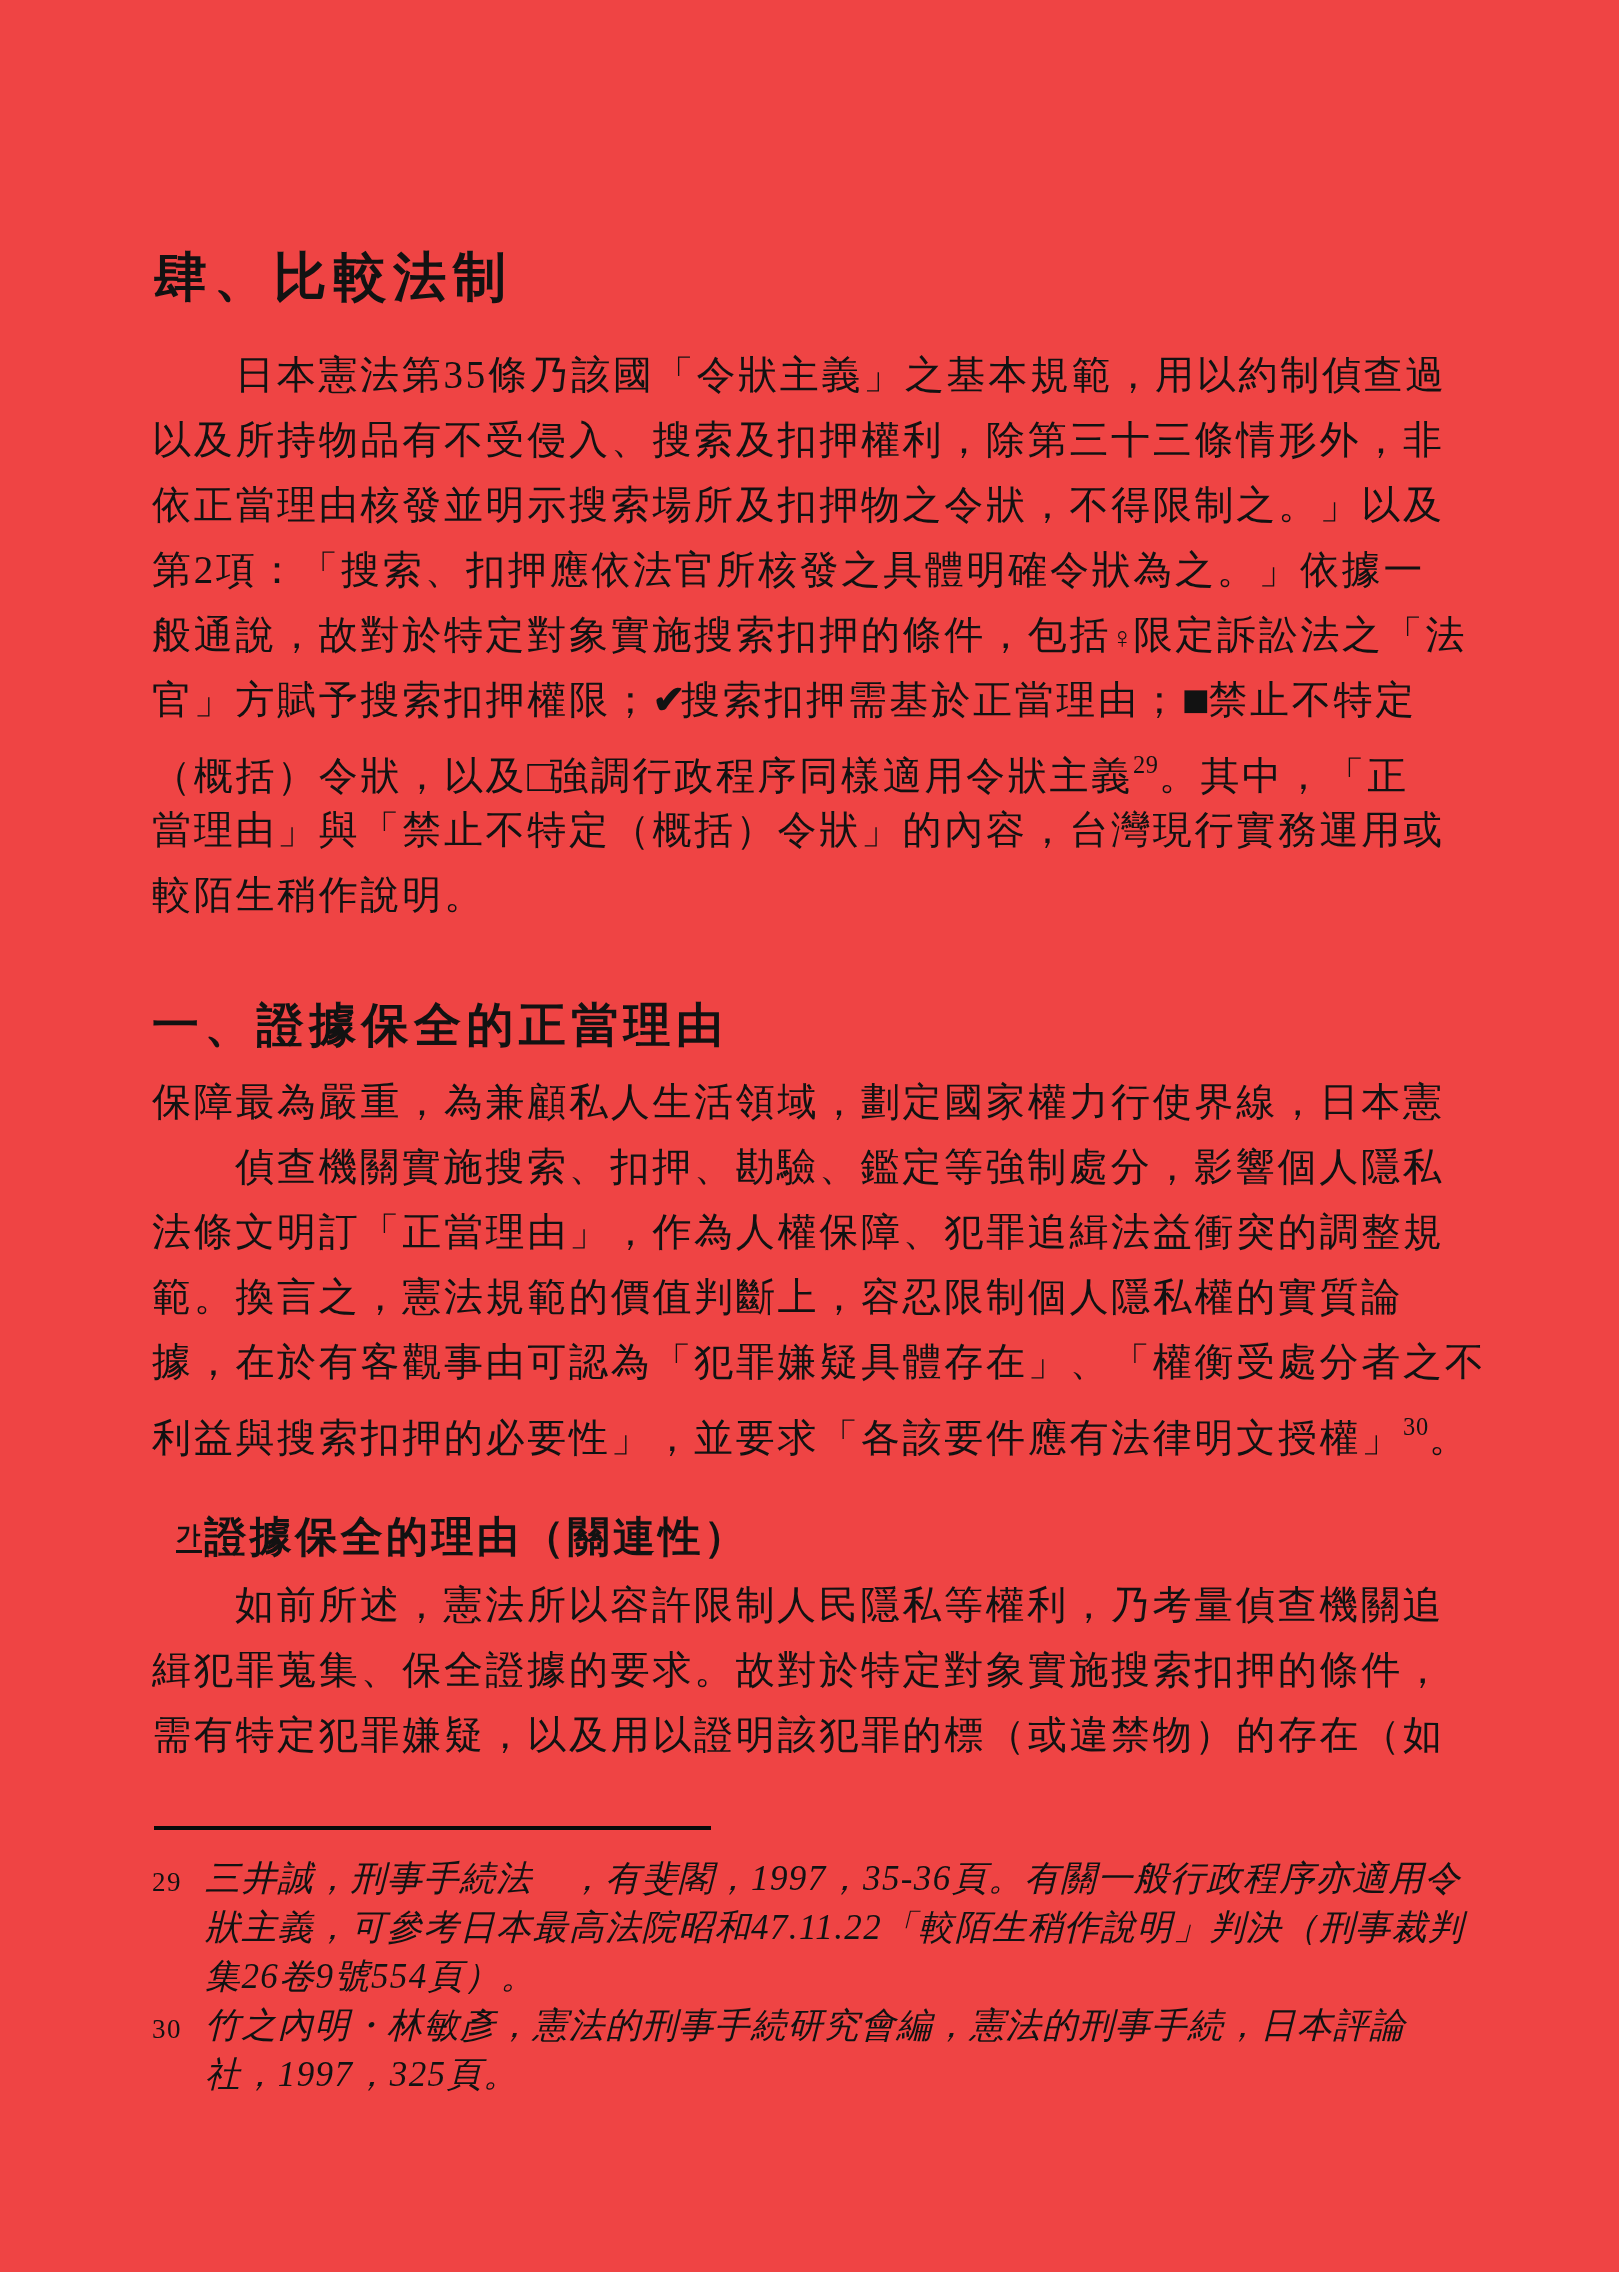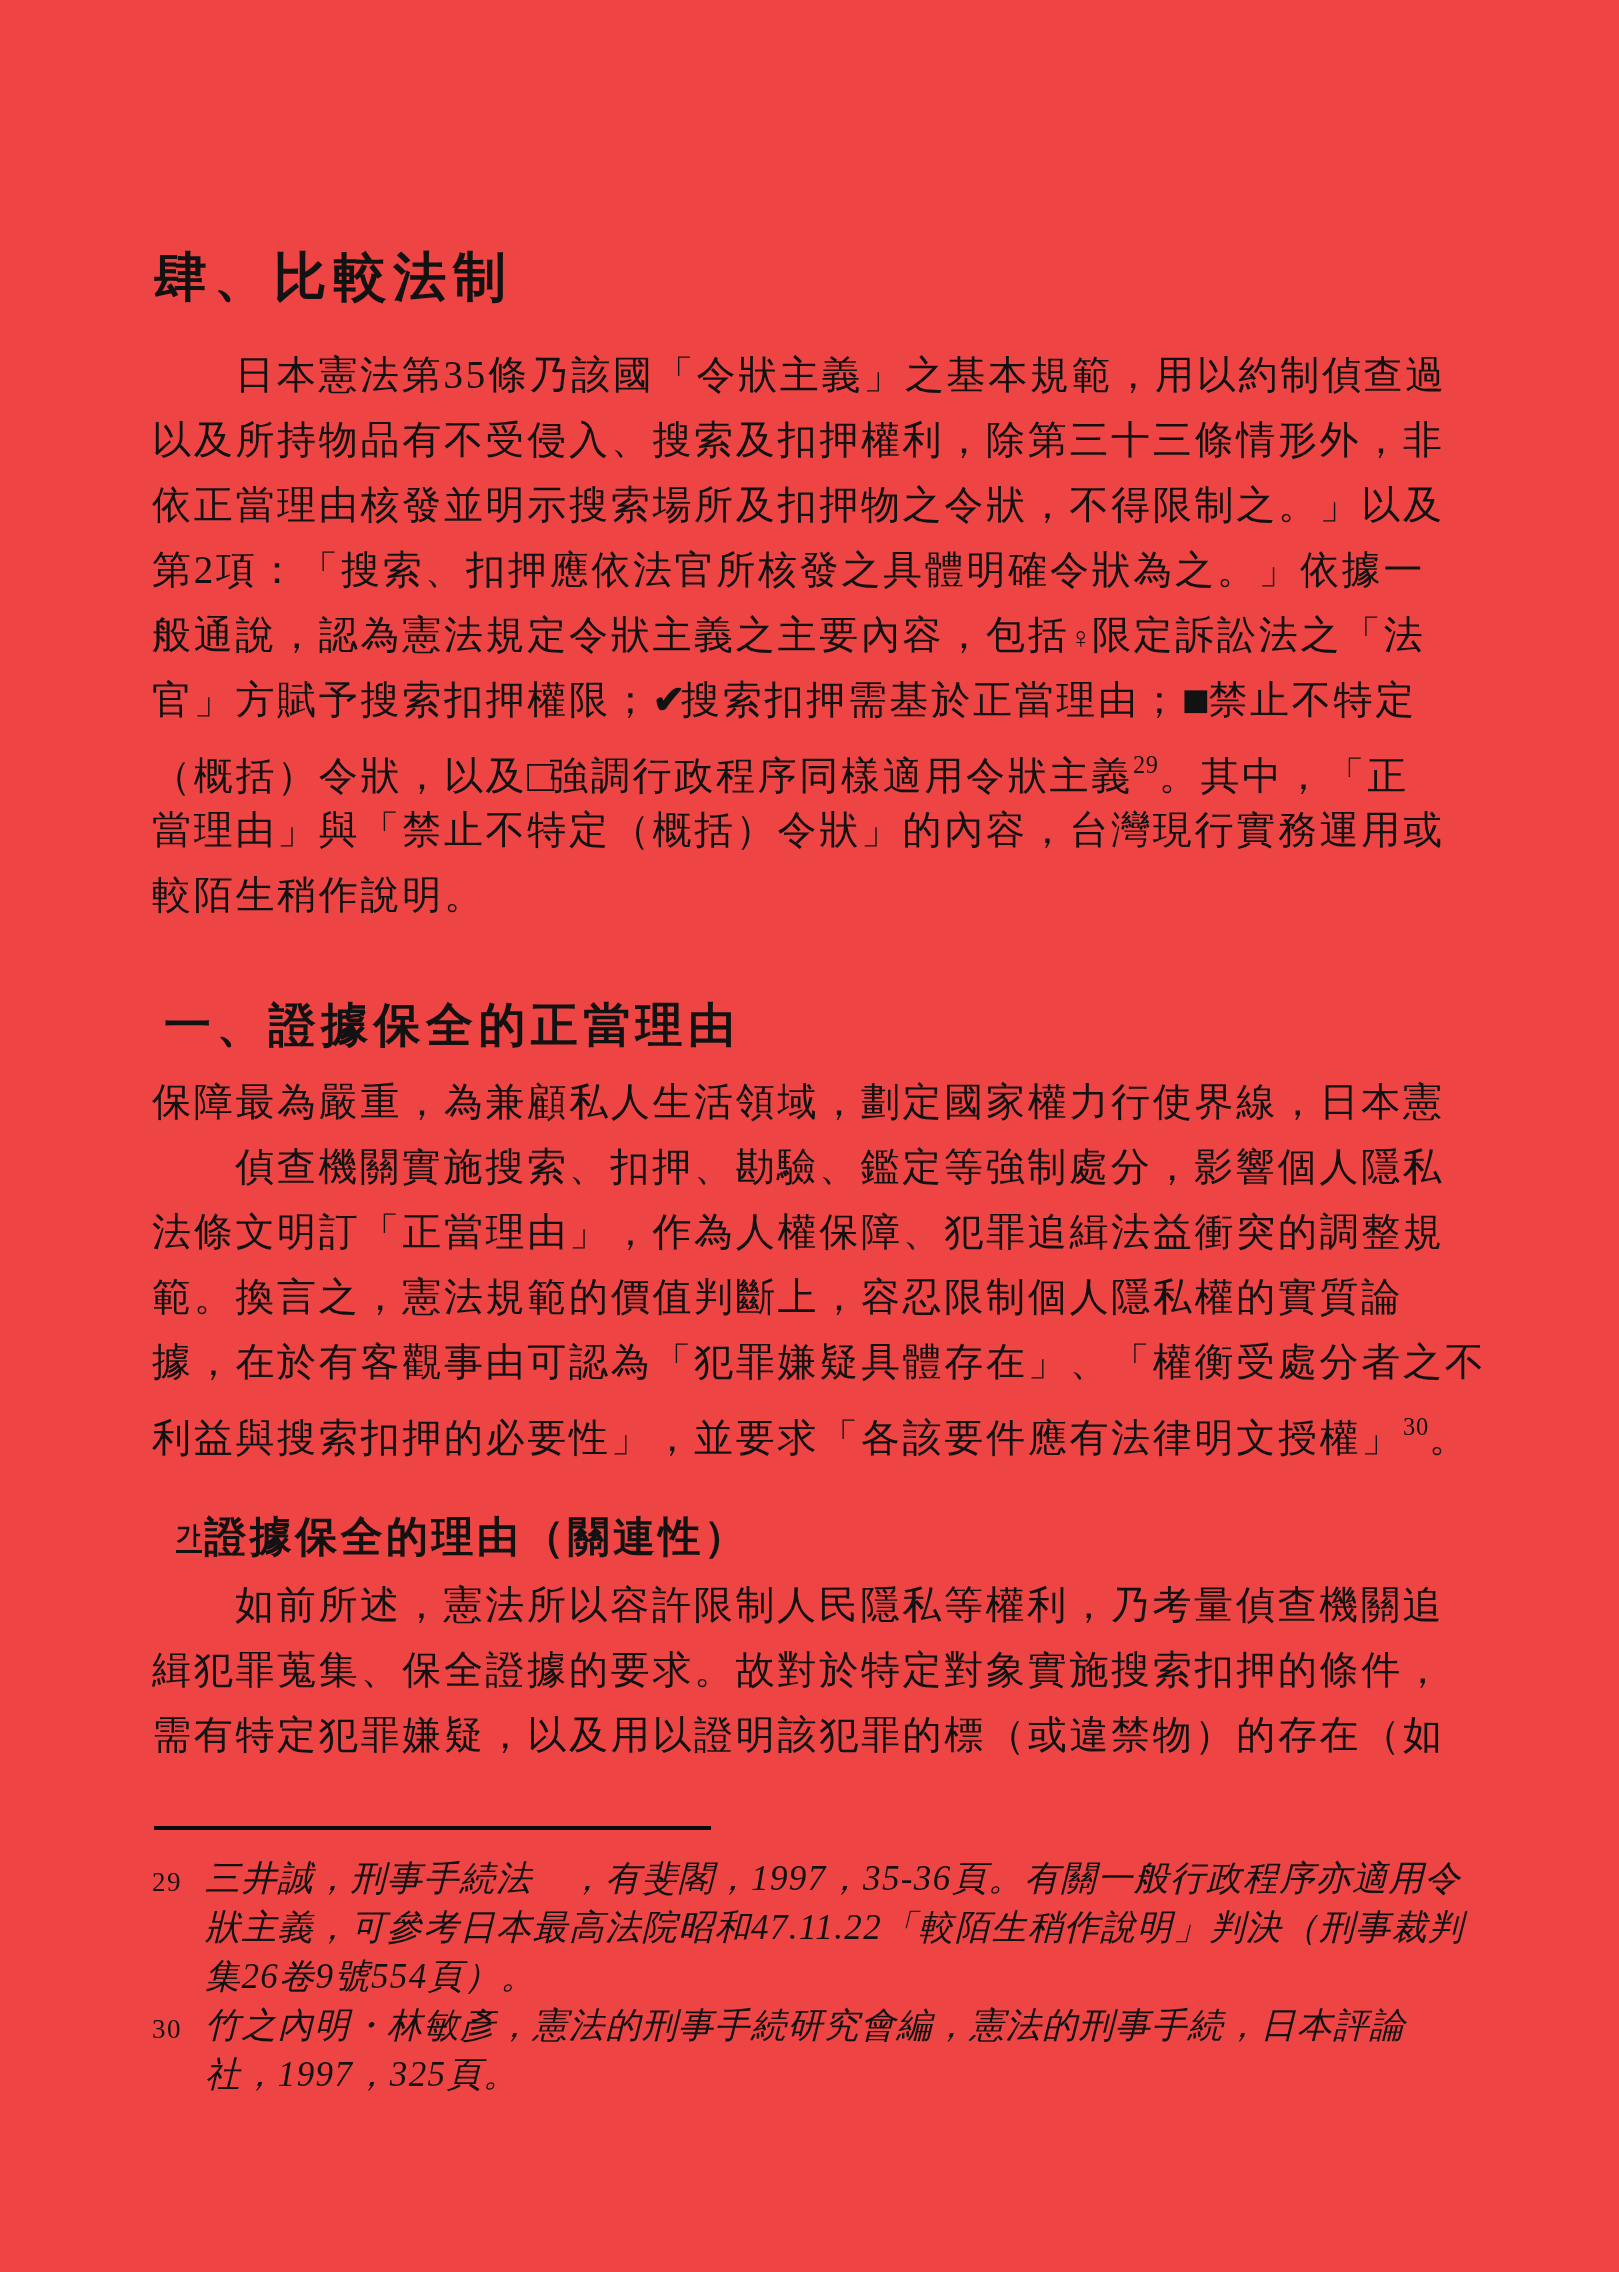--- a/index.html
+++ b/index.html
@@ -18,21 +18,21 @@
   }
   .block{position:absolute;left:152px;width:1344px;}
   #intro{top:342px;}
   .bline{
     height:65px;line-height:65px;
     font-size:39px;letter-spacing:2.7px;
     white-space:nowrap;
   }
   .ind{padding-left:83px;}
   .h2{
-    position:absolute;top:994px;left:164px;
+    position:absolute;top:994px;left:152px;
     font-size:47px;letter-spacing:5.4px;font-weight:700;
     white-space:nowrap;
   }
   #sec1{top:1069px;}
   .h3{
     position:absolute;top:1509px;left:176px;
     font-size:42px;letter-spacing:3.4px;font-weight:700;
     white-space:nowrap;
   }
   .pre{
@@ -79,21 +79,21 @@
 
 <div class="page">
 
   <div class="h1">肆、比較法制</div>
 
   <div class="block" id="intro">
     <div class="bline ind"><span>日本憲法第35條乃該國「令狀主義」之基本規範，用以約制偵查過</span></div>
     <div class="bline"><span>以及所持物品有不受侵入、搜索及扣押權利，除第三十三條情形外，非</span></div>
     <div class="bline"><span>依正當理由核發並明示搜索場所及扣押物之令狀，不得限制之。」以及</span></div>
     <div class="bline"><span>第2項：「搜索、扣押應依法官所核發之具體明確令狀為之。」依據一</span></div>
-    <div class="bline"><span>般通說，認為憲法規定令狀主義之主要內容，包括</span><span class="fem">♀</span><span>限定訴訟法之「法</span></div>
+    <div class="bline"><span>般通說，故對於特定對象實施搜索扣押的條件，包括</span><span class="fem">♀</span><span>限定訴訟法之「法</span></div>
     <div class="bline"><span>官」方賦予搜索扣押權限；</span><span class="chk">✔</span><span>搜索扣押需基於正當理由；</span><span class="blk">■</span><span>禁止不特定</span></div>
     <div class="bline"><span>（概括）令狀，以及</span><span class="box">□</span><span>強調行政程序同樣適用令狀主義</span><sup class="ref">29</sup><span>。其中，「正</span></div>
     <div class="bline"><span>當理由」與「禁止不特定（概括）令狀」的內容，台灣現行實務運用或</span></div>
     <div class="bline"><span>較陌生稍作說明。</span></div>
   </div>
 
   <div class="h2">一、證據保全的正當理由</div>
 
   <div class="block" id="sec1">
     <div class="bline"><span>保障最為嚴重，為兼顧私人生活領域，劃定國家權力行使界線，日本憲</span></div>

